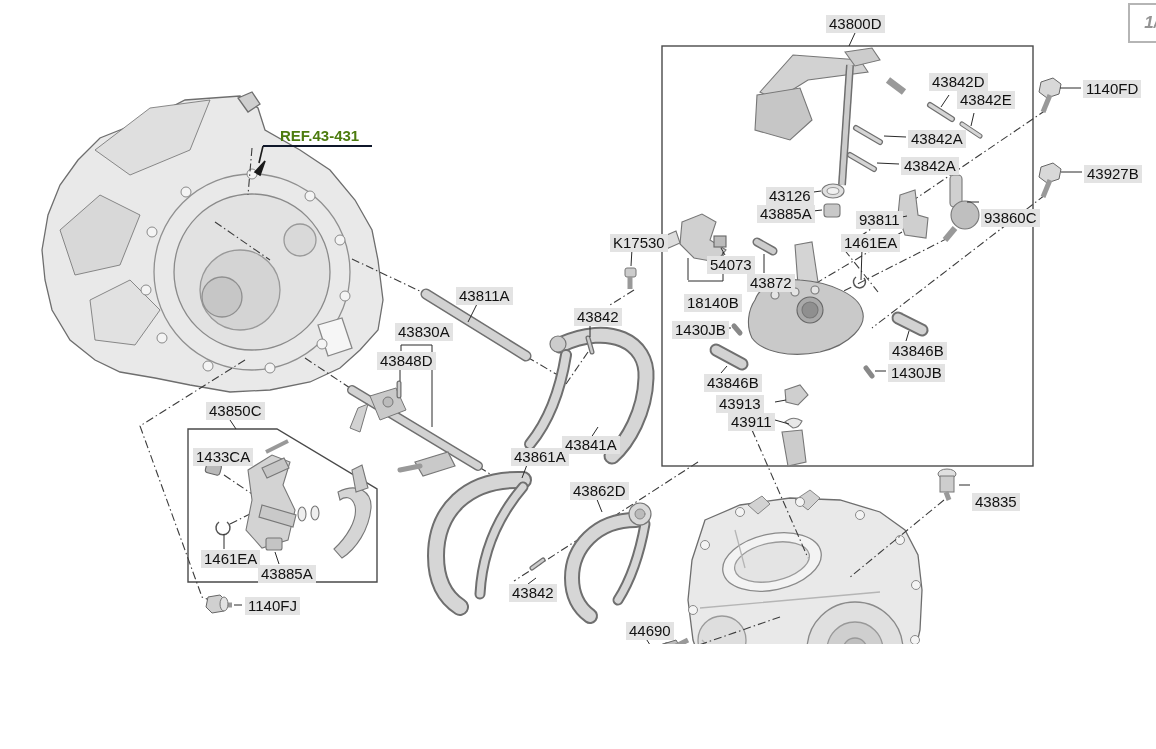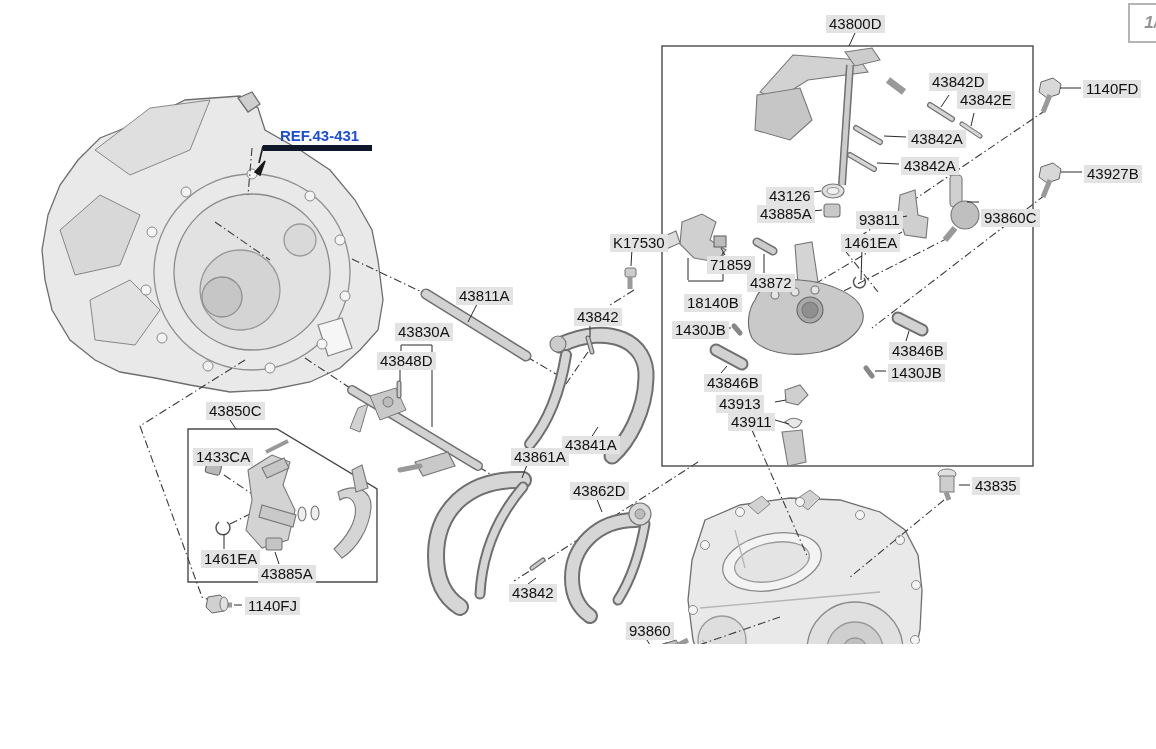--- a/index.html
+++ b/index.html
@@ -1,22 +1,22 @@
 <!DOCTYPE html>
 <html><head>
 <meta charset="utf-8">
 <style>
   html,body{margin:0;padding:0;background:#fff;}
   #stage{position:relative;width:1156px;height:644px;background:#ffffff;overflow:hidden;
          font-family:"Liberation Sans",sans-serif;padding-left:26px;}
   #diagram-svg{position:absolute;left:0;top:0;}
   .plabel{position:absolute;font-size:15px;line-height:18px;color:#111;
           background:#e3e3e3;padding:0 3px;white-space:nowrap;z-index:5;}
-  .ref{position:absolute;font-size:15px;line-height:17px;font-weight:bold;color:#1d4ed8;
-       border-bottom:6px solid #0f172a;white-space:nowrap;z-index:6;background:transparent;}
+  .ref{position:absolute;font-size:15px;line-height:17px;font-weight:bold;color:#4d7c0f;
+       border-bottom:2px solid #0f172a;white-space:nowrap;z-index:6;background:transparent;}
   #page-indicator{position:absolute;top:3px;right:0;width:52px;height:36px;
        border:2px solid #b5b5b5;border-right:none;display:flex;align-items:center;
        justify-content:center;font-size:17px;font-weight:600;color:#949494;z-index:7;font-style:italic;}
   #watermark{position:absolute;left:432px;top:349px;font-size:46px;font-weight:bold;
        font-style:italic;letter-spacing:2px;white-space:nowrap;z-index:8;
        color:rgba(255,255,255,0.08);-webkit-text-stroke:2.2px #ababab;opacity:.75;}
   #activate-title{position:absolute;left:868px;top:698px;font-size:23px;font-weight:400;
        color:#8b5cf6;white-space:nowrap;z-index:9;}
   #activate-sub{position:absolute;left:868px;top:726px;font-size:15px;font-weight:300;
        color:#bcbcbc;white-space:nowrap;z-index:9;}
@@ -332,21 +332,21 @@
 <div class="plabel" style="left:1083px;top:80px">1140FD</div>
 <div class="plabel" style="left:908px;top:130px">43842A</div>
 <div class="plabel" style="left:901px;top:157px">43842A</div>
 <div class="plabel" style="left:1084px;top:165px">43927B</div>
 <div class="plabel" style="left:766px;top:187px">43126</div>
 <div class="plabel" style="left:757px;top:205px">43885A</div>
 <div class="plabel" style="left:856px;top:211px">93811</div>
 <div class="plabel" style="left:981px;top:209px">93860C</div>
 <div class="plabel" style="left:841px;top:234px">1461EA</div>
 <div class="plabel" style="left:610px;top:234px">K17530</div>
-<div class="plabel" style="left:707px;top:256px">71859</div>
+<div class="plabel" style="left:707px;top:256px">54073</div>
 <div class="plabel" style="left:747px;top:274px">43872</div>
 <div class="plabel" style="left:684px;top:294px">18140B</div>
 <div class="plabel" style="left:456px;top:287px">43811A</div>
 <div class="plabel" style="left:574px;top:308px">43842</div>
 <div class="plabel" style="left:395px;top:323px">43830A</div>
 <div class="plabel" style="left:672px;top:321px">1430JB</div>
 <div class="plabel" style="left:377px;top:352px">43848D</div>
 <div class="plabel" style="left:889px;top:342px">43846B</div>
 <div class="plabel" style="left:888px;top:364px">1430JB</div>
 <div class="plabel" style="left:704px;top:374px">43846B</div>
@@ -354,22 +354,22 @@
 <div class="plabel" style="left:728px;top:413px">43911</div>
 <div class="plabel" style="left:206px;top:402px">43850C</div>
 <div class="plabel" style="left:193px;top:448px">1433CA</div>
 <div class="plabel" style="left:511px;top:448px">43861A</div>
 <div class="plabel" style="left:562px;top:436px">43841A</div>
 <div class="plabel" style="left:570px;top:482px">43862D</div>
 <div class="plabel" style="left:201px;top:550px">1461EA</div>
 <div class="plabel" style="left:258px;top:565px">43885A</div>
 <div class="plabel" style="left:509px;top:584px">43842</div>
 <div class="plabel" style="left:245px;top:597px">1140FJ</div>
-<div class="plabel" style="left:972px;top:477px">43835</div>
-<div class="plabel" style="left:626px;top:622px">93860</div>
+<div class="plabel" style="left:972px;top:493px">43835</div>
+<div class="plabel" style="left:626px;top:622px">44690</div>
 
 <div class="ref" style="left:263px;top:127px;padding:0 13px 1px 17px">REF.43-431</div>
 <div class="ref" style="left:865px;top:712px;padding:0 14px 1px 14px">REF.43-431</div>
 
 <div id="page-indicator">1/1</div>
 
 
 <div id="activate-title">Activate Windows</div>
 
 </div>

